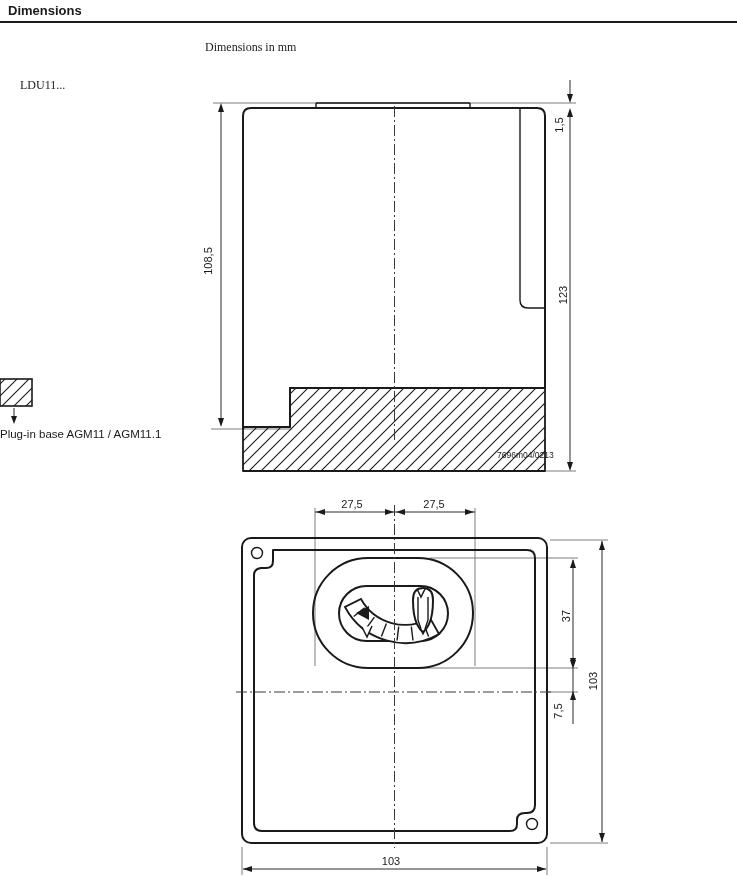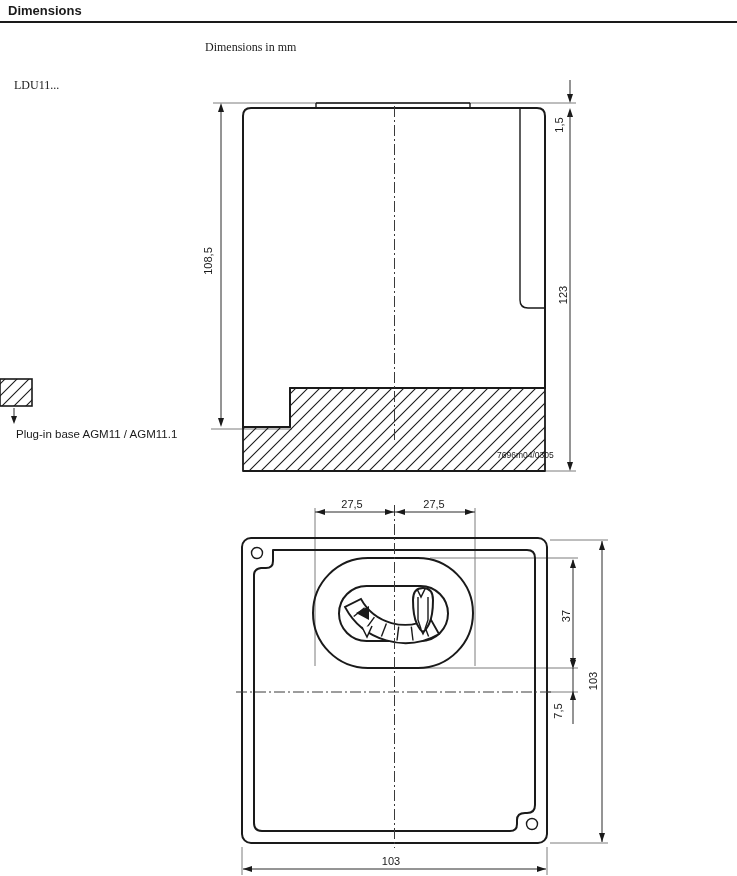--- a/index.html
+++ b/index.html
@@ -158,28 +158,28 @@
         <polygon class="arr" points="243,869 252,866 252,872"></polygon>
         <polygon class="arr" points="546,869 537,866 537,872"></polygon>
       </g>
     </g>
   </svg>
 
   <div class="abs hdr" style="left:8px;top:3px;">Dimensions</div>
   <div class="rule"></div>
 
   <div class="abs lbl" style="left:205px;top:40px;">Dimensions in mm</div>
-  <div class="abs lbl" style="left:14px;top:78px;text-align:center;">LDU11...</div>
+  <div class="abs lbl" style="left:20px;top:78px;text-align:center;">LDU11...</div>
 
   <div class="abs dim vert" style="left:208px;top:261px;">108,5</div>
   <div class="abs dim vert" style="left:559px;top:125px;">1,5</div>
   <div class="abs dim vert" style="left:563px;top:295px;">123</div>
 
-  <div class="abs legend-lbl" style="left:16px;top:428px;text-align:center;">Plug-in base AGM11 / AGM11.1</div>
-  <div class="abs ref" style="left:497px;top:450px;">7696m04/0305</div>
+  <div class="abs legend-lbl" style="left:0px;top:428px;text-align:center;">Plug-in base AGM11 / AGM11.1</div>
+  <div class="abs ref" style="left:497px;top:450px;">7696m04/0213</div>
 
   <div class="abs dim" style="left:352px;top:504px;">27,5</div>
   <div class="abs dim" style="left:434px;top:504px;">27,5</div>
   <div class="abs dim vert" style="left:566px;top:616px;">37</div>
   <div class="abs dim vert" style="left:558px;top:711px;">7,5</div>
   <div class="abs dim vert" style="left:593px;top:681px;">103</div>
   <div class="abs dim" style="left:391px;top:861px;">103</div>
 
 </div>
 

